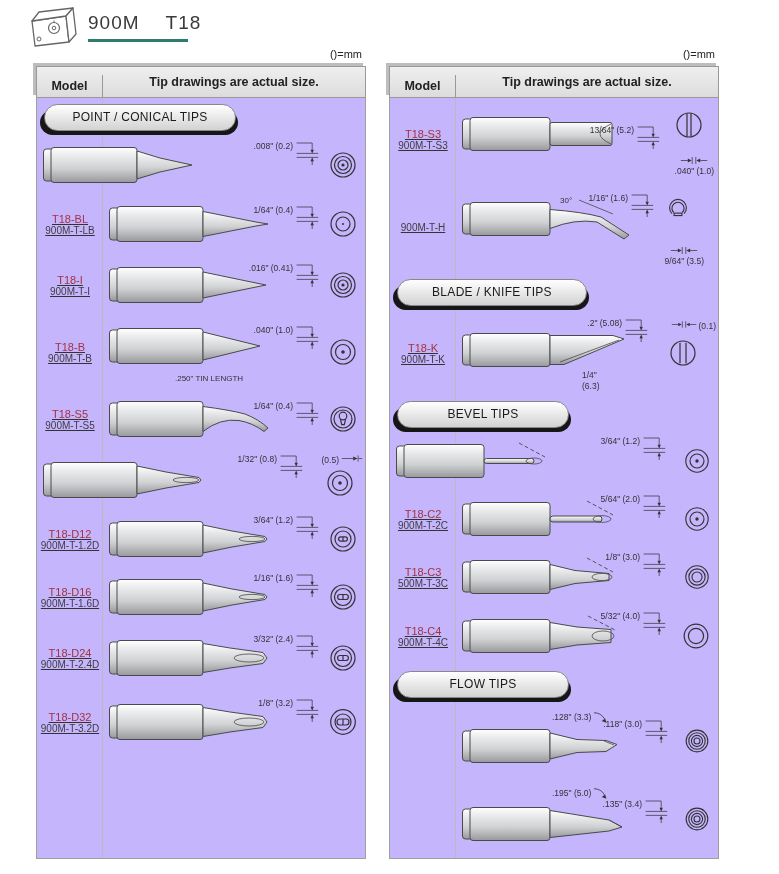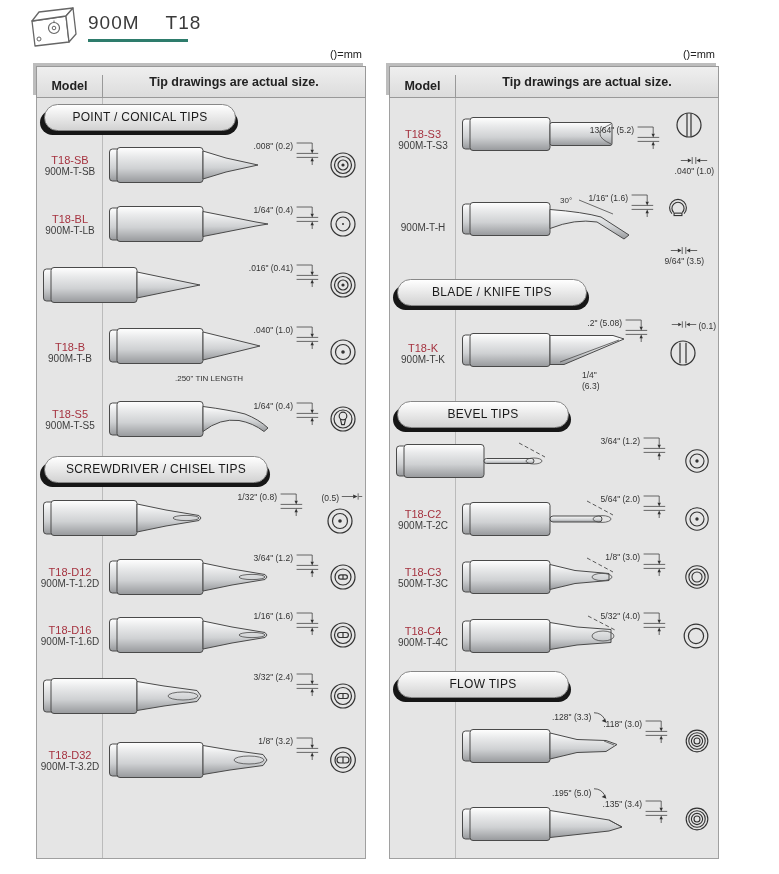--- a/index.html
+++ b/index.html
@@ -14,26 +14,26 @@
   
   .tbl{position:absolute;top:66px;width:330px;}
   .units{position:absolute;right:4px;top:-18px;font-size:11px;color:#222;}
   .thead{display:flex;height:30px;background:linear-gradient(#efefef,#dcdcdc);
          border:1px solid #999;box-shadow:-3px -3px 0 0 #bdbdbd;
          font-size:12.5px;font-weight:bold;color:#222;align-items:center;}
   .thm{width:65px;text-align:center;border-right:1px solid #999;align-self:stretch;
        display:flex;align-items:center;justify-content:center;margin-top:8px;}
   .thd{flex:1;text-align:center;}
   .tbody{position:relative;border:1px solid #a0a0a0;border-top:none;height:760px;
-         background:#e5e5e5;display:flex;flex-direction:column;overflow:hidden;}
+         background:#c4b5fd;display:flex;flex-direction:column;overflow:hidden;}
   .tbody::before{content:"";position:absolute;left:65px;top:0;bottom:0;border-left:1px solid #bbb;}
   
   .r{display:flex;position:relative;flex:none;}
   .mc{width:66px;display:flex;flex-direction:column;justify-content:center;
-      align-items:center;text-align:center;z-index:1;}
+      align-items:center;text-align:center;z-index:1;text-decoration:underline;}
   .m1{font-size:11px;color:#a5323f;white-space:nowrap;}
   .m2{font-size:10px;color:#3d3d3d;white-space:nowrap;}
   .dc{flex:1;position:relative;}
   .tip{position:absolute;left:5px;top:50%;transform:translateY(-50%);}
   .ann{position:absolute;display:flex;align-items:flex-start;gap:2px;font-size:8.5px;
        color:#333;white-space:nowrap;}
   .ann .dtxt{padding-top:1px;}
   .xs{position:absolute;right:7px;top:50%;transform:translateY(-50%);}
   .xsf{position:absolute;}  
   .sub{position:absolute;font-size:8.5px;color:#333;white-space:nowrap;display:flex;
@@ -295,24 +295,20 @@
       <div class="thm">Model</div>
       <div class="thd">Tip drawings are actual size.</div>
     </div>
     <div class="tbody">
 
       <div class="sec" style="height:38px">
         <div class="pill" style="width:190px">POINT / CONICAL TIPS</div>
       </div>
 
       <div class="r" style="height:58px">
-        <div class="mc">
-            <div class="m1">T18-SB</div>
-            <div class="m2">900M-T-SB</div>
-          </div>
         <div class="dc">
           <svg class="tip" width="170" height="44">
               <use href="#t-sb"></use>
             </svg>
           <div class="ann" style="right:46px;top:4px">
               <span class="dtxt">.008" (0.2)</span>
               <svg width="24" height="26" viewBox="0 0 30 32">
                 <use href="#dimg"></use>
               </svg>
             </div>
@@ -337,20 +333,24 @@
                 <use href="#dimg"></use>
               </svg>
             </div>
           <svg class="xs" width="30" height="30" aria-label="rings-2-smalldot">
               <use href="#x-r2sd"></use>
             </svg>
         </div>
       </div>
 
       <div class="r" style="height:62px">
+        <div class="mc">
+            <div class="m1">T18-I</div>
+            <div class="m2">900M-T-I</div>
+          </div>
         <div class="dc">
           <svg class="tip" width="170" height="44">
               <use href="#t-i"></use>
             </svg>
           <div class="ann" style="right:46px;top:8px">
               <span class="dtxt">.016" (0.41)</span>
               <svg width="24" height="26" viewBox="0 0 30 32">
                 <use href="#dimg"></use>
               </svg>
             </div>
@@ -397,23 +397,20 @@
               <svg width="24" height="26" viewBox="0 0 30 32">
                 <use href="#dimg"></use>
               </svg>
             </div>
           <svg class="xs" width="30" height="30" aria-label="keyhole">
               <use href="#x-key"></use>
             </svg>
         </div>
       </div>
 
-      <div class="sec" style="height:38px">
-        <div class="pill" style="width:222px">SCREWDRIVER / CHISEL TIPS</div>
-      </div>
 
       <div class="r" style="height:60px">
         <div class="dc">
           <svg class="tip" width="170" height="44">
               <use href="#t-d08"></use>
             </svg>
           <div class="ann" style="right:62px;top:3px">
               <span class="dtxt">1/32" (0.8)</span>
               <svg width="24" height="26" viewBox="0 0 30 32">
                 <use href="#dimg"></use>
@@ -467,20 +464,24 @@
                 <use href="#dimg"></use>
               </svg>
             </div>
           <svg class="xs" width="30" height="30" aria-label="slot-medium">
               <use href="#x-slm"></use>
             </svg>
         </div>
       </div>
 
       <div class="r" style="height:64px">
+        <div class="mc">
+            <div class="m1">T18-D24</div>
+            <div class="m2">900M-T-2.4D</div>
+          </div>
         <div class="dc">
           <svg class="tip" width="170" height="44">
               <use href="#t-d24"></use>
             </svg>
           <div class="ann" style="right:46px;top:7px">
               <span class="dtxt">3/32" (2.4)</span>
               <svg width="24" height="26" viewBox="0 0 30 32">
                 <use href="#dimg"></use>
               </svg>
             </div>

